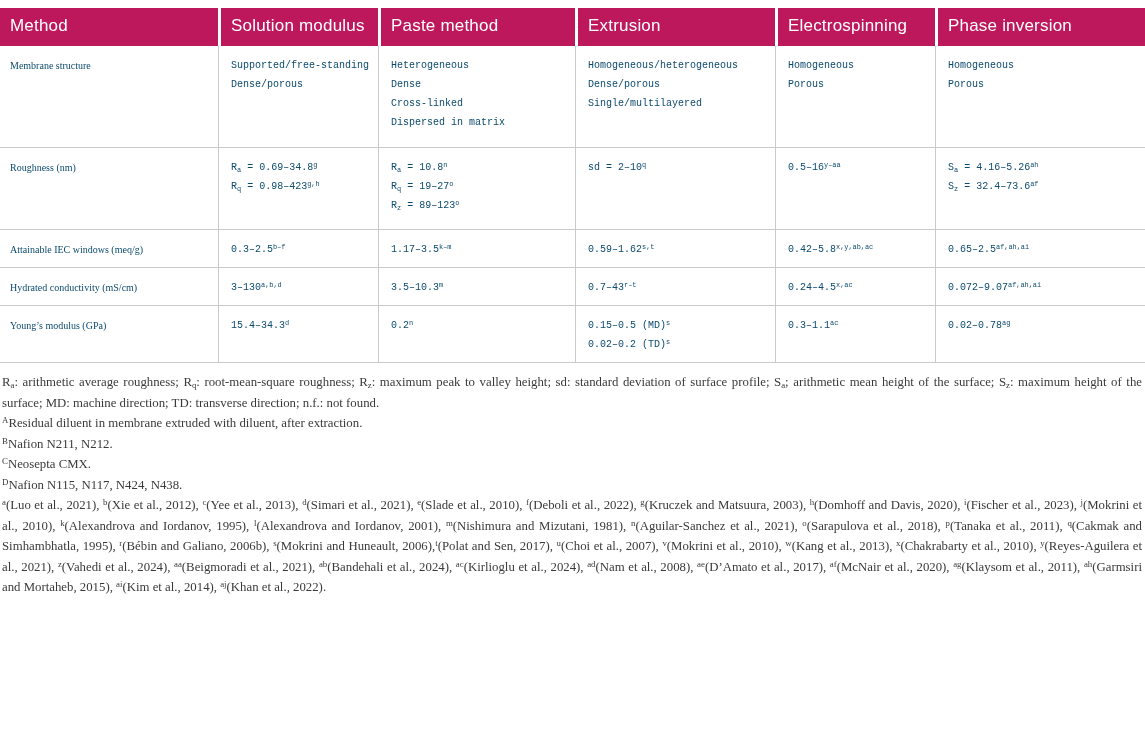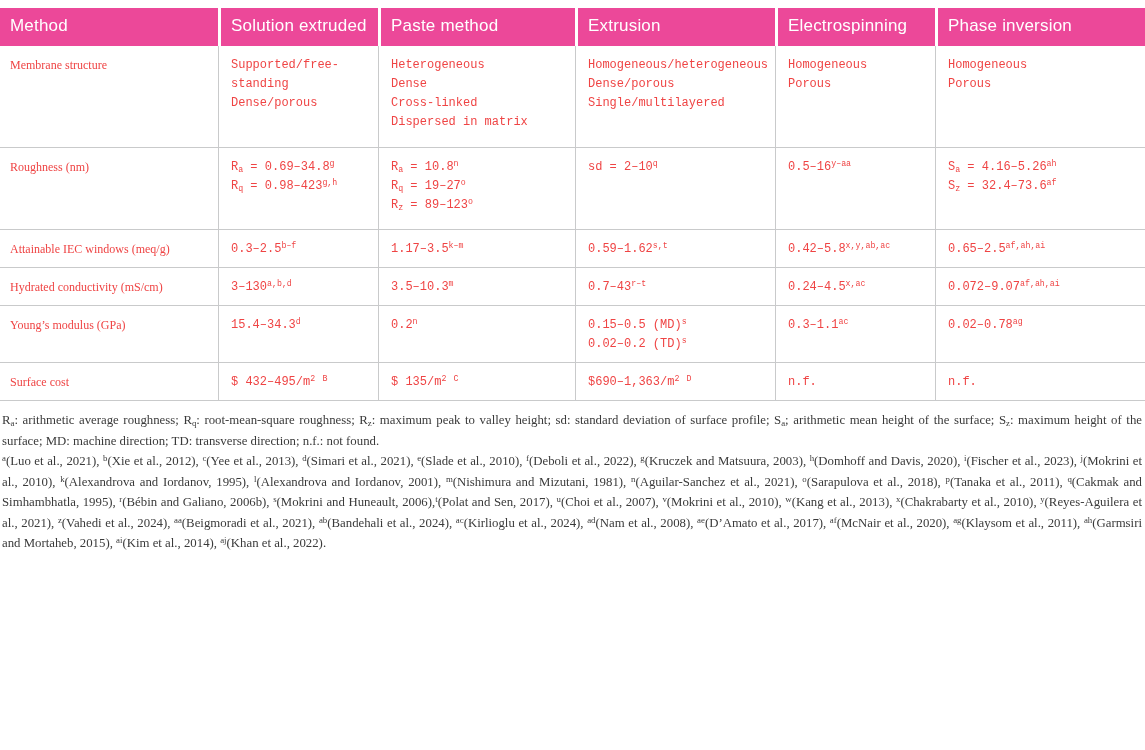--- a/index.html
+++ b/index.html
@@ -4,30 +4,30 @@
 <style>
   html,body{margin:0;padding:0;background:#fff;}
   body{width:1145px;height:750px;overflow:hidden;font-family:"Liberation Serif",serif;}
   .page{width:1145px;height:750px;box-sizing:border-box;padding-top:8px;background:#fff;}
 
   table.cmp{border-collapse:separate;border-spacing:0;table-layout:fixed;width:1145px;}
   col.c0{width:218px}col.c1{width:160px}col.c2{width:197px}
   col.c3{width:200px}col.c4{width:160px}col.c5{width:210px}
 
   thead th{
-    background:#ec4899;color:#ffffff;
+    background:#be185d;color:#ffffff;
     font-family:"Liberation Sans",sans-serif;font-weight:400;font-size:17px;
     text-align:left;vertical-align:middle;height:38px;box-sizing:border-box;
     padding:2px 6px 4px 10px;border-left:3px solid #ffffff;letter-spacing:.2px;
   }
   thead th:first-child{border-left:none;}
 
   tbody td{
     vertical-align:top;box-sizing:border-box;
-    font-size:12px;line-height:19px;color:#ef4444;
+    font-size:10px;line-height:19px;color:#0c4a6e;
     padding:10px 8px 8px 12px;
     border-bottom:1px solid #c9cacb;
     margin-left:44px;
   }
   tbody td + td{border-left:1px solid #c9cacb;font-family:Liberation Mono, monospace;}
   tbody td:first-child{padding-left:10px;}
   tr.r0 td{height:102px} tr.r1 td{height:42px} tr.r2 td{height:82px}
   tr.r3 td{height:36px}  tr.r4 td{height:37px} tr.r5 td{height:40px}
   tr.r6 td{height:54px}  tr.r7 td{height:38px} tr.r8 td{height:37px}
 
@@ -47,21 +47,21 @@
       <col class="c0">
         <col class="c1">
         <col class="c2">
         <col class="c3">
         <col class="c4">
         <col class="c5">
     </colgroup>
     <thead>
       <tr id="hdr-row">
           <th>Method</th>
-          <th>Solution extruded</th>
+          <th>Solution modulus</th>
           <th>Paste method</th>
           <th>Extrusion</th>
           <th>Electrospinning</th>
           <th>Phase inversion</th>
         </tr>
     </thead>
     <tbody id="tbl-body">
         <tr class="r0">
           <td>Membrane structure</td>
           <td>
@@ -158,38 +158,26 @@
             <div>0.15–0.5 (MD)<sup>s</sup></div>
             <div>0.02–0.2 (TD)<sup>s</sup></div>
           </td>
           <td>
             <div>0.3–1.1<sup>ac</sup></div>
           </td>
           <td>
             <div>0.02–0.78<sup>ag</sup></div>
           </td>
         </tr>
-        <tr class="r8">
-          <td>Surface cost</td>
-          <td>
-            <div>$ 432–495/m<sup>2</sup> <sup>B</sup></div>
-          </td>
-          <td>
-            <div>$ 135/m<sup>2</sup> <sup>C</sup></div>
-          </td>
-          <td>
-            <div>$690–1,363/m<sup>2</sup> <sup>D</sup></div>
-          </td>
-          <td>
-            <div>n.f.</div>
-          </td>
-          <td>
-            <div>n.f.</div>
-          </td>
-        </tr>
       </tbody>
   </table>
 
   <div class="notes">
     <p class="abbr" id="note-abbr">R<sub>a</sub>: arithmetic average roughness; R<sub>q</sub>: root-mean-square roughness; R<sub>z</sub>: maximum peak to valley height; sd: standard deviation of surface profile; S<sub>a</sub>; arithmetic mean height of the surface; S<sub>z</sub>: maximum height of the surface; MD: machine direction; TD: transverse direction; n.f.: not found.</p>
+    <div id="note-lettered">
+        <p><sup>A</sup>Residual diluent in membrane extruded with diluent, after extraction.</p>
+        <p><sup>B</sup>Nafion N211, N212.</p>
+        <p><sup>C</sup>Neosepta CMX.</p>
+        <p><sup>D</sup>Nafion N115, N117, N424, N438.</p>
+      </div>
     <p class="cites" id="note-cites"><sup>a</sup>(Luo et al., 2021), <sup>b</sup>(Xie et al., 2012), <sup>c</sup>(Yee et al., 2013), <sup>d</sup>(Simari et al., 2021), <sup>e</sup>(Slade et al., 2010), <sup>f</sup>(Deboli et al., 2022), <sup>g</sup>(Kruczek and Matsuura, 2003), <sup>h</sup>(Domhoff and Davis, 2020), <sup>i</sup>(Fischer et al., 2023), <sup>j</sup>(Mokrini et al., 2010), <sup>k</sup>(Alexandrova and Iordanov, 1995), <sup>l</sup>(Alexandrova and Iordanov, 2001), <sup>m</sup>(Nishimura and Mizutani, 1981), <sup>n</sup>(Aguilar-Sanchez et al., 2021), <sup>o</sup>(Sarapulova et al., 2018), <sup>p</sup>(Tanaka et al., 2011), <sup>q</sup>(Cakmak and Simhambhatla, 1995), <sup>r</sup>(Bébin and Galiano, 2006b), <sup>s</sup>(Mokrini and Huneault, 2006),<sup>t</sup>(Polat and Sen, 2017), <sup>u</sup>(Choi et al., 2007), <sup>v</sup>(Mokrini et al., 2010), <sup>w</sup>(Kang et al., 2013), <sup>x</sup>(Chakrabarty et al., 2010), <sup>y</sup>(Reyes-Aguilera et al., 2021), <sup>z</sup>(Vahedi et al., 2024), <sup>aa</sup>(Beigmoradi et al., 2021), <sup>ab</sup>(Bandehali et al., 2024), <sup>ac</sup>(Kirlioglu et al., 2024), <sup>ad</sup>(Nam et al., 2008), <sup>ae</sup>(D’Amato et al., 2017), <sup>af</sup>(McNair et al., 2020), <sup>ag</sup>(Klaysom et al., 2011), <sup>ah</sup>(Garmsiri and Mortaheb, 2015), <sup>ai</sup>(Kim et al., 2014), <sup>aj</sup>(Khan et al., 2022).</p>
   </div>
 </div>
 
 </body></html>

